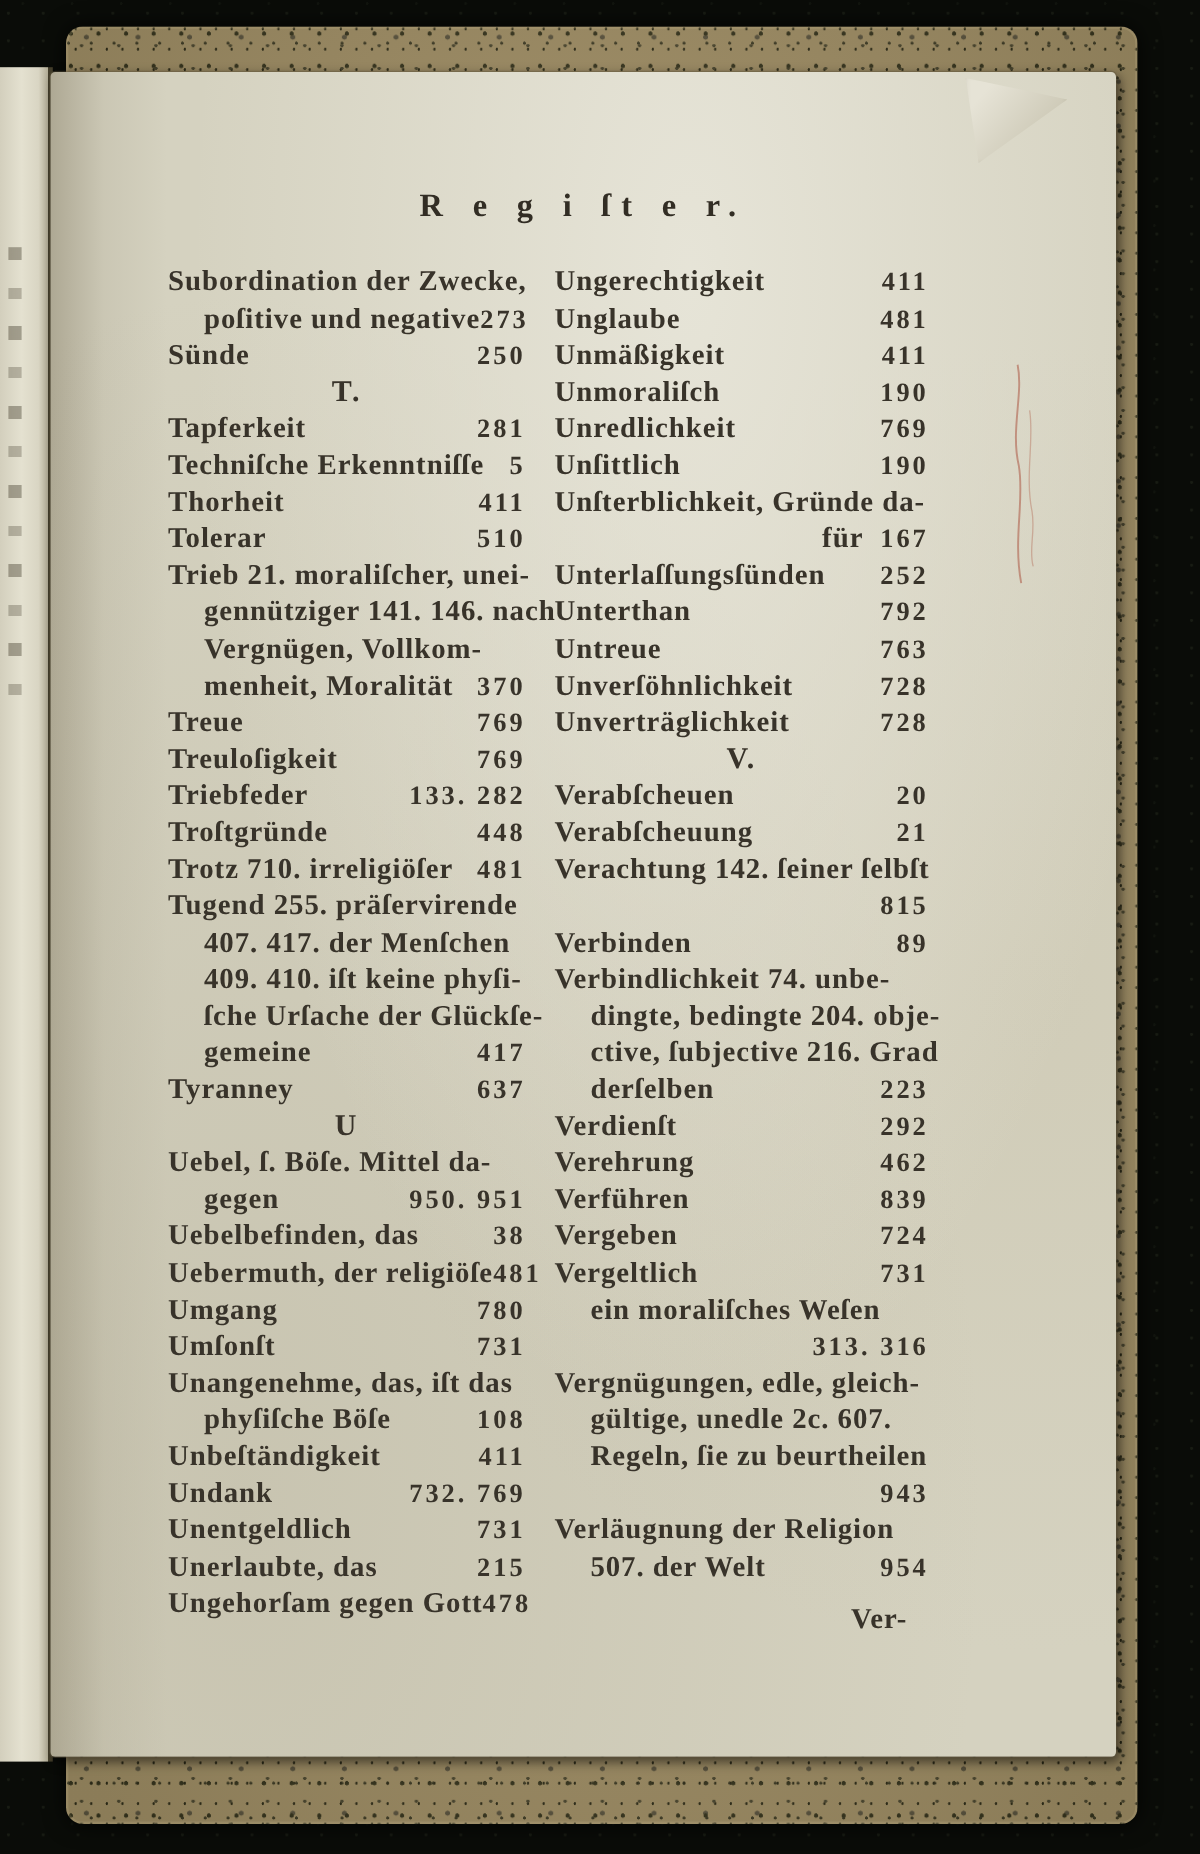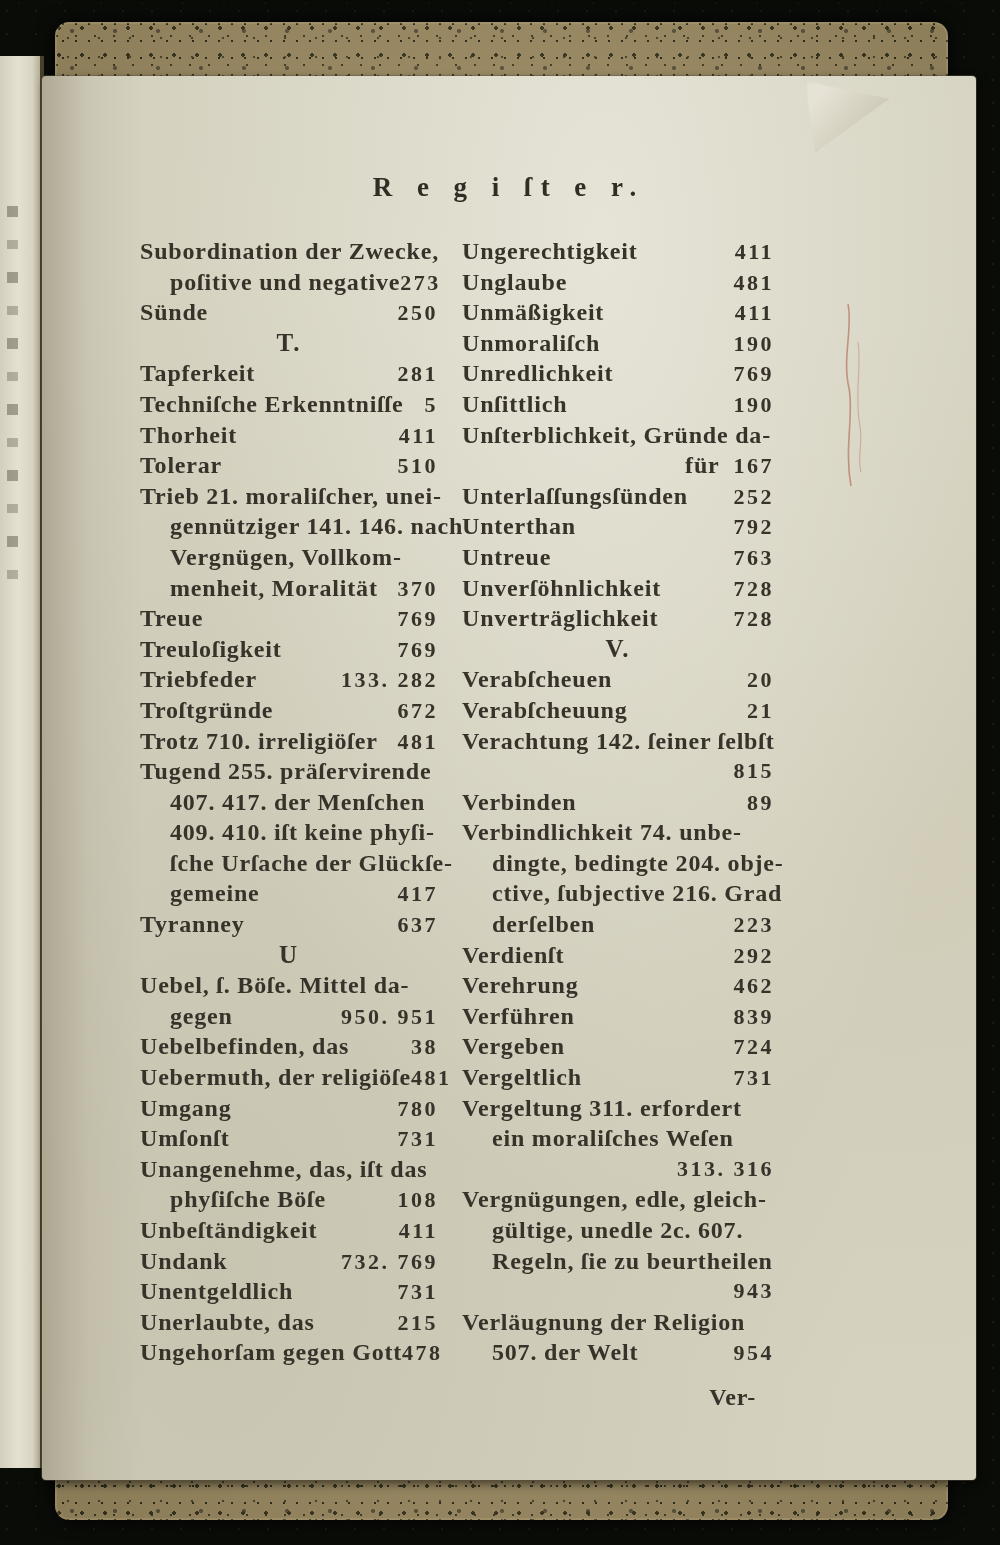--- a/index.html
+++ b/index.html
@@ -40,31 +40,30 @@
   }
   .bleed-marks{
     position:absolute;left:7px;top:150px;width:11px;height:390px;
     background:repeating-linear-gradient(180deg,
       rgba(55,48,32,.38) 0 11px, transparent 11px 34px,
       rgba(55,48,32,.28) 34px 43px, transparent 43px 66px);
     filter:blur(.6px);
   }
   
   .page{
-    position:absolute;left:42px;top:76px;width:888px;height:1404px;
+    position:absolute;left:42px;top:60px;width:888px;height:1404px;
     border-radius:4px;
     background-color:#d5d2c0;
     background-image:
       radial-gradient(ellipse at 60% 12%, rgba(232,230,218,.9) 0%, rgba(232,230,218,0) 55%),
       radial-gradient(ellipse at 18% 85%, rgba(170,164,140,.30), transparent 60%),
       radial-gradient(ellipse at 92% 55%, rgba(200,194,170,.35), transparent 50%),
       linear-gradient(90deg, rgba(110,100,75,.38) 0, rgba(110,100,75,.10) 5%, rgba(0,0,0,0) 11%);
     box-shadow:0 0 0 1px rgba(95,85,60,.4), 3px 4px 10px rgba(0,0,0,.55);
     color:#38332a;
-    padding-left:46px;
   }
   
   .dogear{
     position:absolute;left:760px;top:1px;width:90px;height:78px;
     clip-path:polygon(3% 5%, 97% 28%, 15% 96%);
     background:linear-gradient(130deg,#e6e3d6 20%,#cbc7b4 75%,#b7b29d 100%);
     box-shadow:inset 0 0 6px rgba(80,70,50,.4);
   }
   .red-marks{position:absolute;left:836px;top:300px;}
   .title{
@@ -158,21 +157,21 @@
       <div class="row">
         <span class="t">Treuloſigkeit</span>
         <span class="n">769</span>
       </div>
       <div class="row">
         <span class="t">Triebfeder</span>
         <span class="n">133. 282</span>
       </div>
       <div class="row">
         <span class="t">Troſtgründe</span>
-        <span class="n">672</span>
+        <span class="n">448</span>
       </div>
       <div class="row">
         <span class="t">Trotz 710. irreligiöſer</span>
         <span class="n">481</span>
       </div>
       <div class="row">
         <span class="t">Tugend 255. präſervirende</span>
         <span class="n"></span>
       </div>
       <div class="row ind">
@@ -351,24 +350,20 @@
         <span class="t">Verführen</span>
         <span class="n">839</span>
       </div>
       <div class="row">
         <span class="t">Vergeben</span>
         <span class="n">724</span>
       </div>
       <div class="row">
         <span class="t">Vergeltlich</span>
         <span class="n">731</span>
-      </div>
-      <div class="row">
-        <span class="t">Vergeltung 311. erfordert</span>
-        <span class="n"></span>
       </div>
       <div class="row ind">
         <span class="t">ein moraliſches Weſen</span>
         <span class="n"></span>
       </div>
       <div class="row right">
         <span class="t"></span>
         <span class="n">313. 316</span>
       </div>
       <div class="row">

